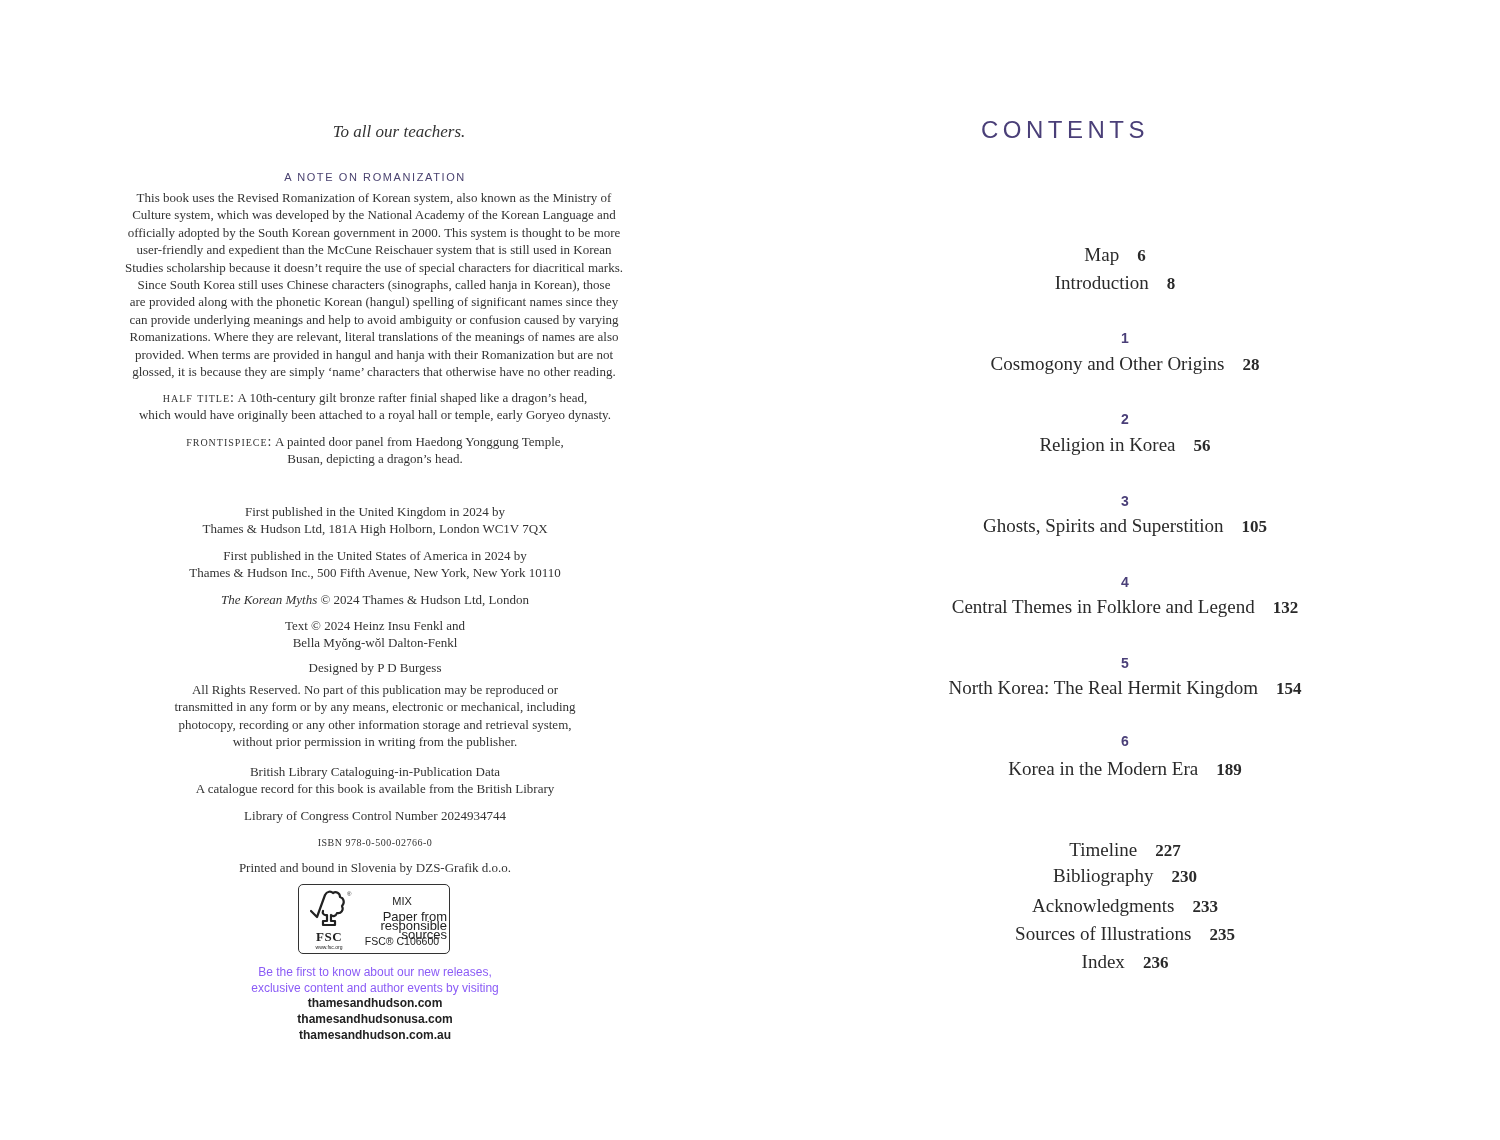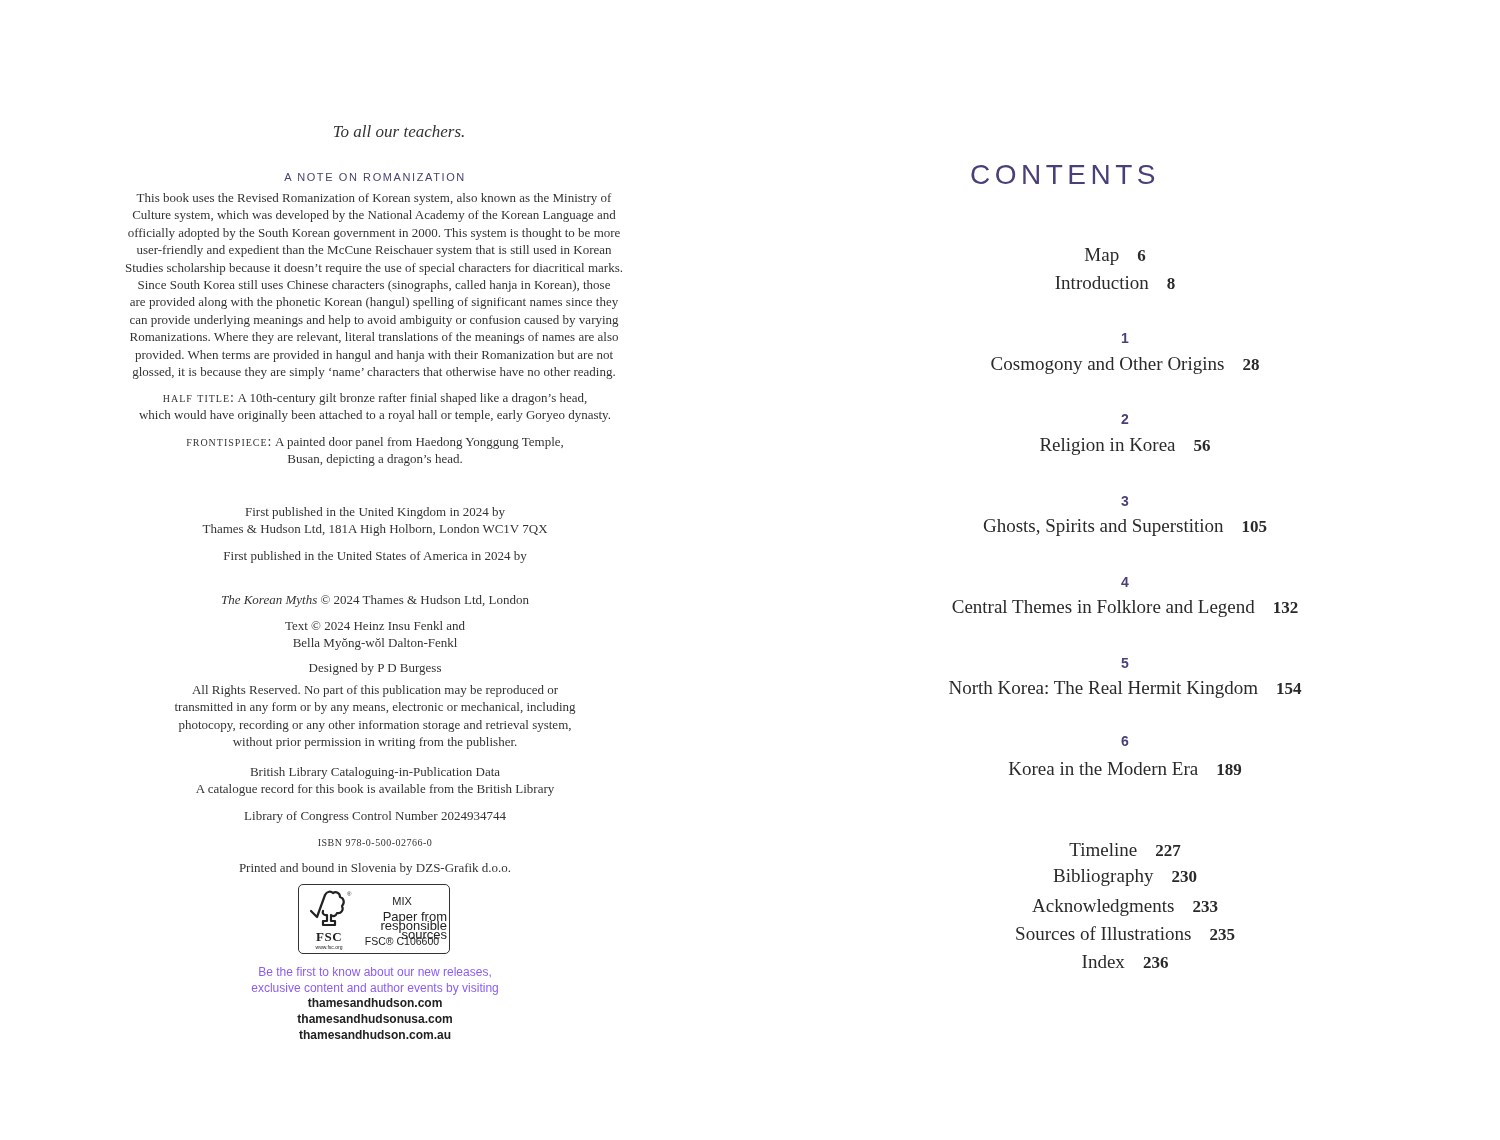--- a/index.html
+++ b/index.html
@@ -27,21 +27,21 @@
   .fsc-word { position:absolute; left:0; top:40px; width:44px; text-align:center; font-family:"Liberation Serif",serif; font-size:13px; font-weight:bold; letter-spacing:0.5px; color:#222; }
   .fsc-url { position:absolute; left:0; top:55px; width:44px; text-align:center; font-size:5px; color:#222; }
   .fsc-r { position:absolute; left:40px; top:2px; font-size:6px; }
   .fsc-mix { position:absolute; left:58px; top:10px; width:90px; text-align:center; font-size:11px; color:#222; }
   .fsc-paper { position:absolute; left:58px; top:27px; width:90px; text-align:right; font-size:13px; line-height:9px; color:#222; }
   .fsc-code { position:absolute; left:58px; top:50px; width:90px; text-align:center; font-size:10.5px; color:#222; }
 
   .promo { font-family:"Liberation Sans","DejaVu Sans",sans-serif; font-size:12px; line-height:16px; color:#8b5cf6; }
   .sites { font-family:"Liberation Sans","DejaVu Sans",sans-serif; font-size:12px; line-height:16px; font-weight:bold; color:#222; }
 
-  .contents-title { top:116px; font-family:"Liberation Sans","DejaVu Sans",sans-serif; font-size:28px; letter-spacing:4.5px; color:#4a3f78; left:0; right:120px;margin-top:43px; }
+  .contents-title { top:116px; font-family:"Liberation Sans","DejaVu Sans",sans-serif; font-size:24px; letter-spacing:4.5px; color:#4a3f78; left:0; right:120px; }
   .toc-line { position:absolute; left:0; right:0; text-align:center; font-size:19px; color:#2a2a2a; }
   .toc-line .num { font-weight:bold; margin-left:18px; font-size:17px; }
   .toc-ch { position:absolute; left:0; right:0; text-align:center; font-family:"Liberation Sans","DejaVu Sans",sans-serif; font-size:14px; color:#4a3f78; font-weight:bold; }
 </style>
 </head>
 <body>
 
 <div class="page left">
   <div class="abs c dedication">To all our teachers.</div>
 
@@ -69,20 +69,21 @@
     <div>Busan, depicting a dragon’s head.</div>
   </div>
 
   <div class="imprint">
     <div class="imp" style="top:503px">
       <div>First published in the United Kingdom in 2024 by</div>
       <div>Thames &amp; Hudson Ltd, 181A High Holborn, London WC1V 7QX</div>
     </div>
     <div class="imp" style="top:547px">
       <div>First published in the United States of America in 2024 by</div>
+      <div>Thames &amp; Hudson Inc., 500 Fifth Avenue, New York, New York 10110</div>
     </div>
     <div class="imp" style="top:591px">
       <i>The Korean Myths</i><span> © 2024 Thames &amp; Hudson Ltd, London</span>
     </div>
     <div class="imp" style="top:617px">
       <div>Text © 2024 Heinz Insu Fenkl and</div>
       <div>Bella Myŏng-wŏl Dalton-Fenkl</div>
     </div>
     <div class="imp" style="top:659px">Designed by P D Burgess</div>
     <div class="imp" style="top:681px">

